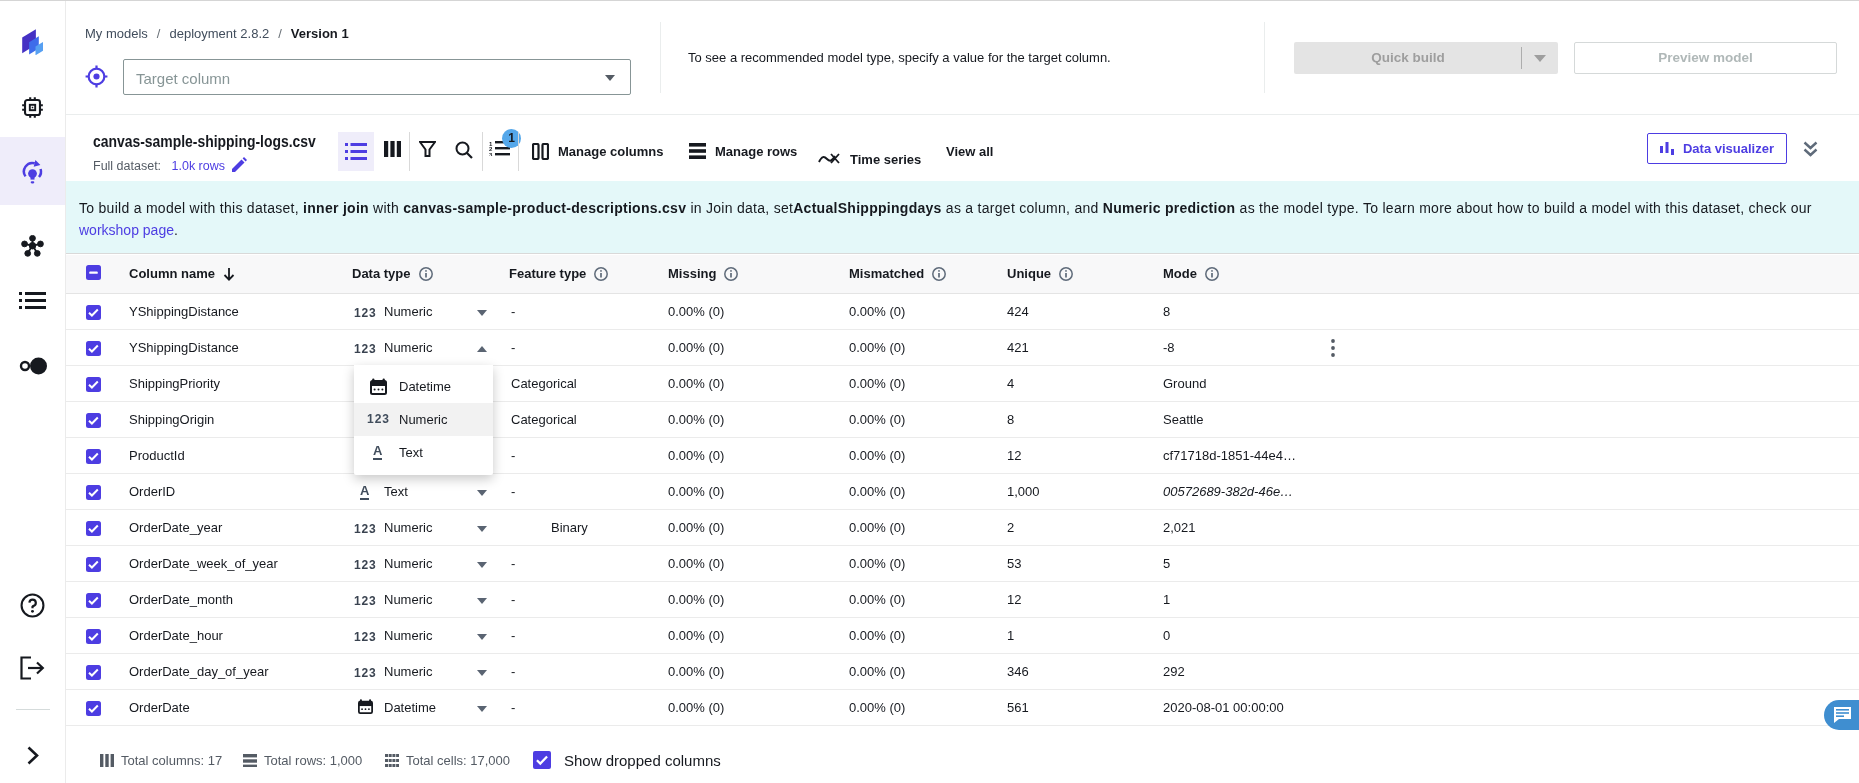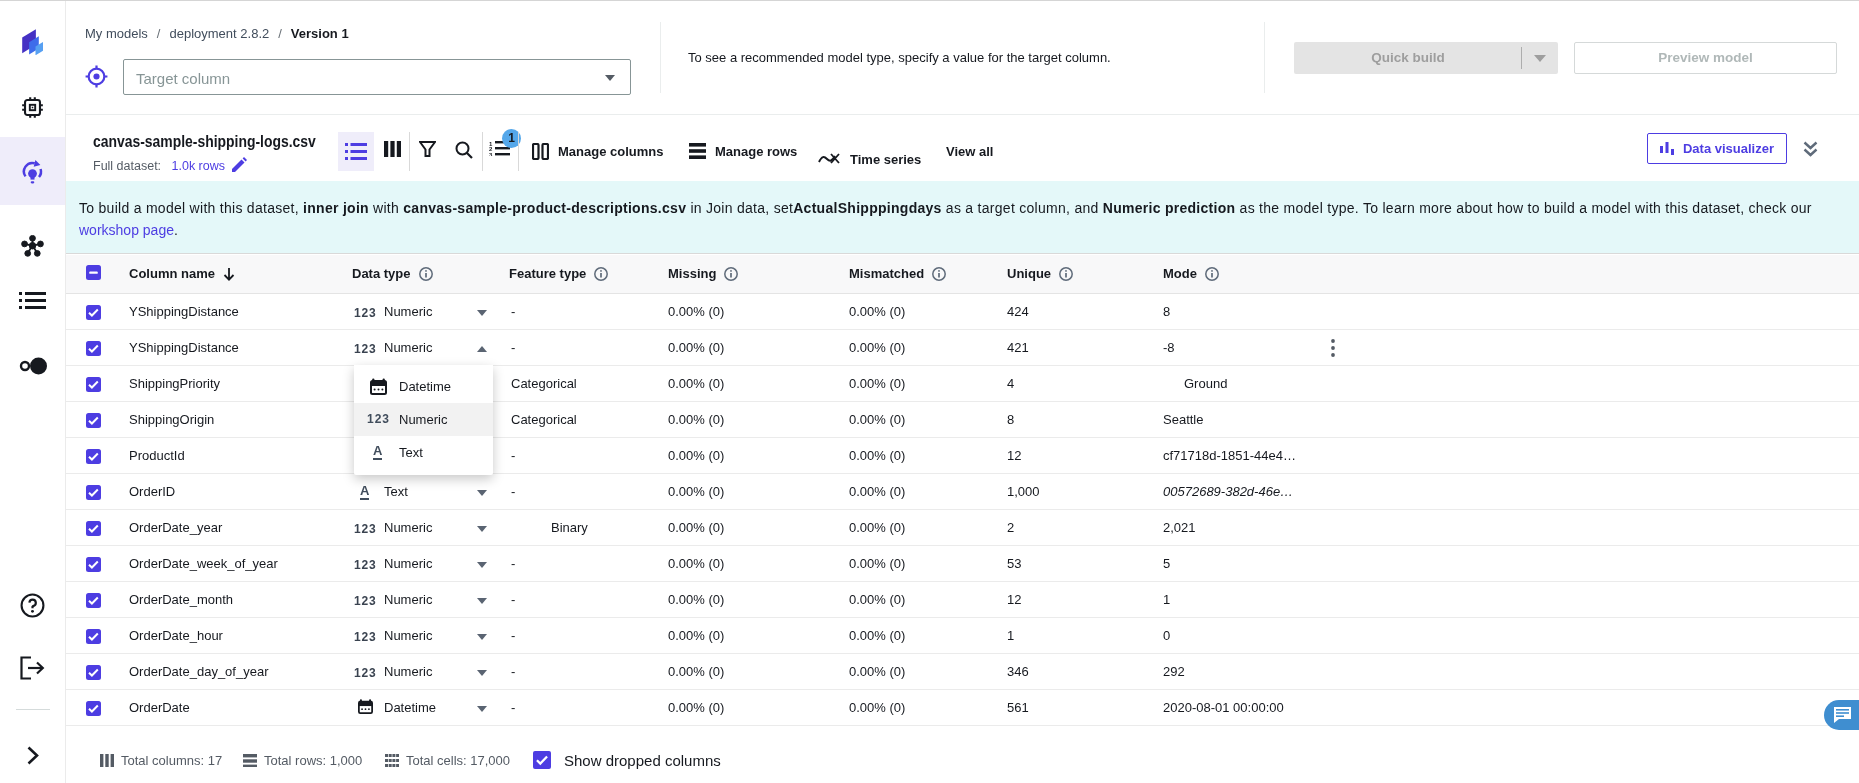--- a/index.html
+++ b/index.html
@@ -362,21 +362,21 @@
       <div class="cbx">
         <svg width="15" height="15" viewBox="0 0 16 16" fill="none" stroke="#fff" stroke-width="2.1">
           <path d="M3.2 8.2 L6.3 11.2 L12.6 4.8"></path>
         </svg>
       </div>
       <div class="cell" style="left:63px;">ShippingPriority</div>
       <div class="cell" style="left:445px;">Categorical</div>
       <div class="cell" style="left:602px;">0.00% (0)</div>
       <div class="cell" style="left:783px;">0.00% (0)</div>
       <div class="cell" style="left:941px;">4</div>
-      <div class="cell" style="left:1097px;margin-left:21px;">Ground</div>
+      <div class="cell" style="left:1097px;">Ground</div>
     </div>
 <div class="row" style="top:402px;">
       <div class="cbx">
         <svg width="15" height="15" viewBox="0 0 16 16" fill="none" stroke="#fff" stroke-width="2.1">
           <path d="M3.2 8.2 L6.3 11.2 L12.6 4.8"></path>
         </svg>
       </div>
       <div class="cell" style="left:63px;">ShippingOrigin</div>
       <div class="cell" style="left:445px;">Categorical</div>
       <div class="cell" style="left:602px;">0.00% (0)</div>

